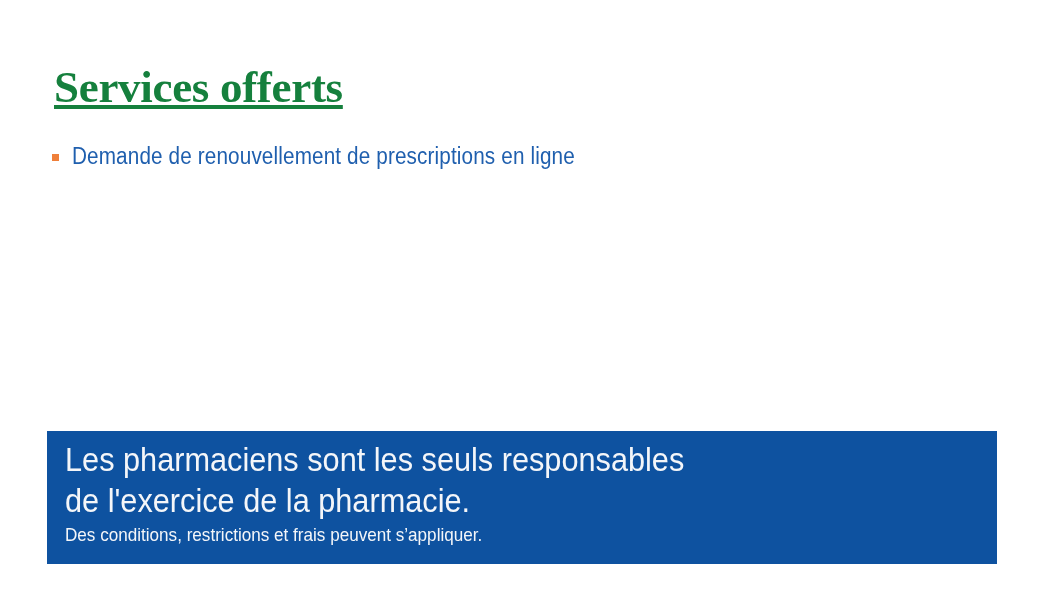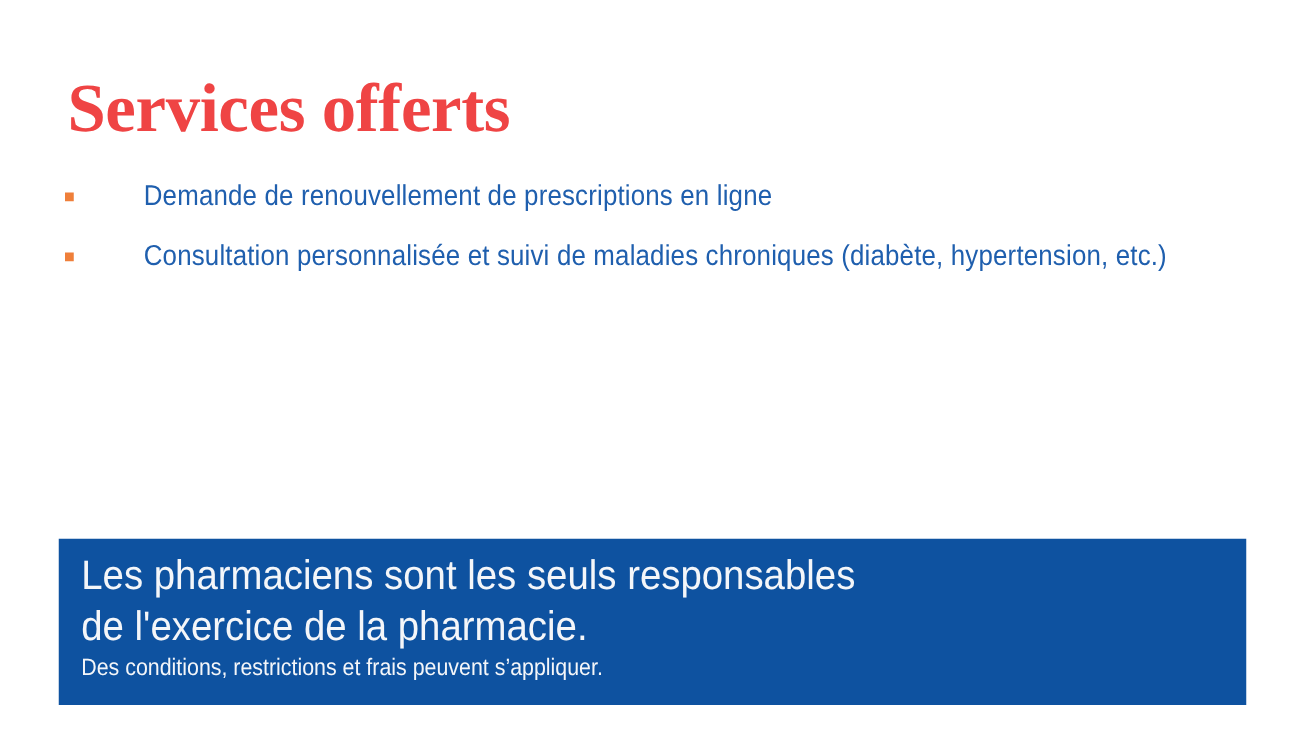--- a/index.html
+++ b/index.html
@@ -16,39 +16,39 @@
     font-family: "Liberation Sans", sans-serif;
   }
 
   
   #slide-title {
     position: absolute;
     left: 54px;
     top: 62px;
     font-family: "Liberation Serif", serif;
     font-weight: bold;
-    font-size: 55px;
+    font-size: 45px;
     line-height: 50px;
     letter-spacing: -0.3px;
-    color: #ef4444;
+    color: #15803d;
     white-space: nowrap;
+    text-decoration: underline;
   }
 
   
   #bullet-list {
     position: absolute;
     left: 52px;
     top: 143px;
     width: 980px;
   }
   .bullet-row {
     display: flex;
     align-items: flex-start;
     height: 48px;
-    gap: 43px;
   }
   .bullet-marker {
     flex: 0 0 auto;
     width: 7px;
     height: 7px;
     background: #EF7F3A;
     margin-top: 11px;
     margin-right: 13px;
   }
   .bullet-text {
@@ -103,24 +103,20 @@
   <div id="slide-title">Services offerts</div>
 
   <div id="bullet-list">
 
     <div class="bullet-row">
       <span class="bullet-marker"></span>
       <span class="bullet-text">Demande de renouvellement de prescriptions en ligne</span>
     </div>
 
 
-    <div class="bullet-row">
-      <span class="bullet-marker"></span>
-      <span class="bullet-text">Consultation personnalisée et suivi de maladies chroniques (diabète, hypertension, etc.)</span>
-    </div>
 
 
 
   </div>
 
   <div id="callout-box">
     <div class="callout-heading">Les pharmaciens sont les seuls responsables</div>
     <div class="callout-heading">de l'exercice de la pharmacie.</div>
     <div class="callout-sub">Des conditions, restrictions et frais peuvent s’appliquer.</div>
   </div>

